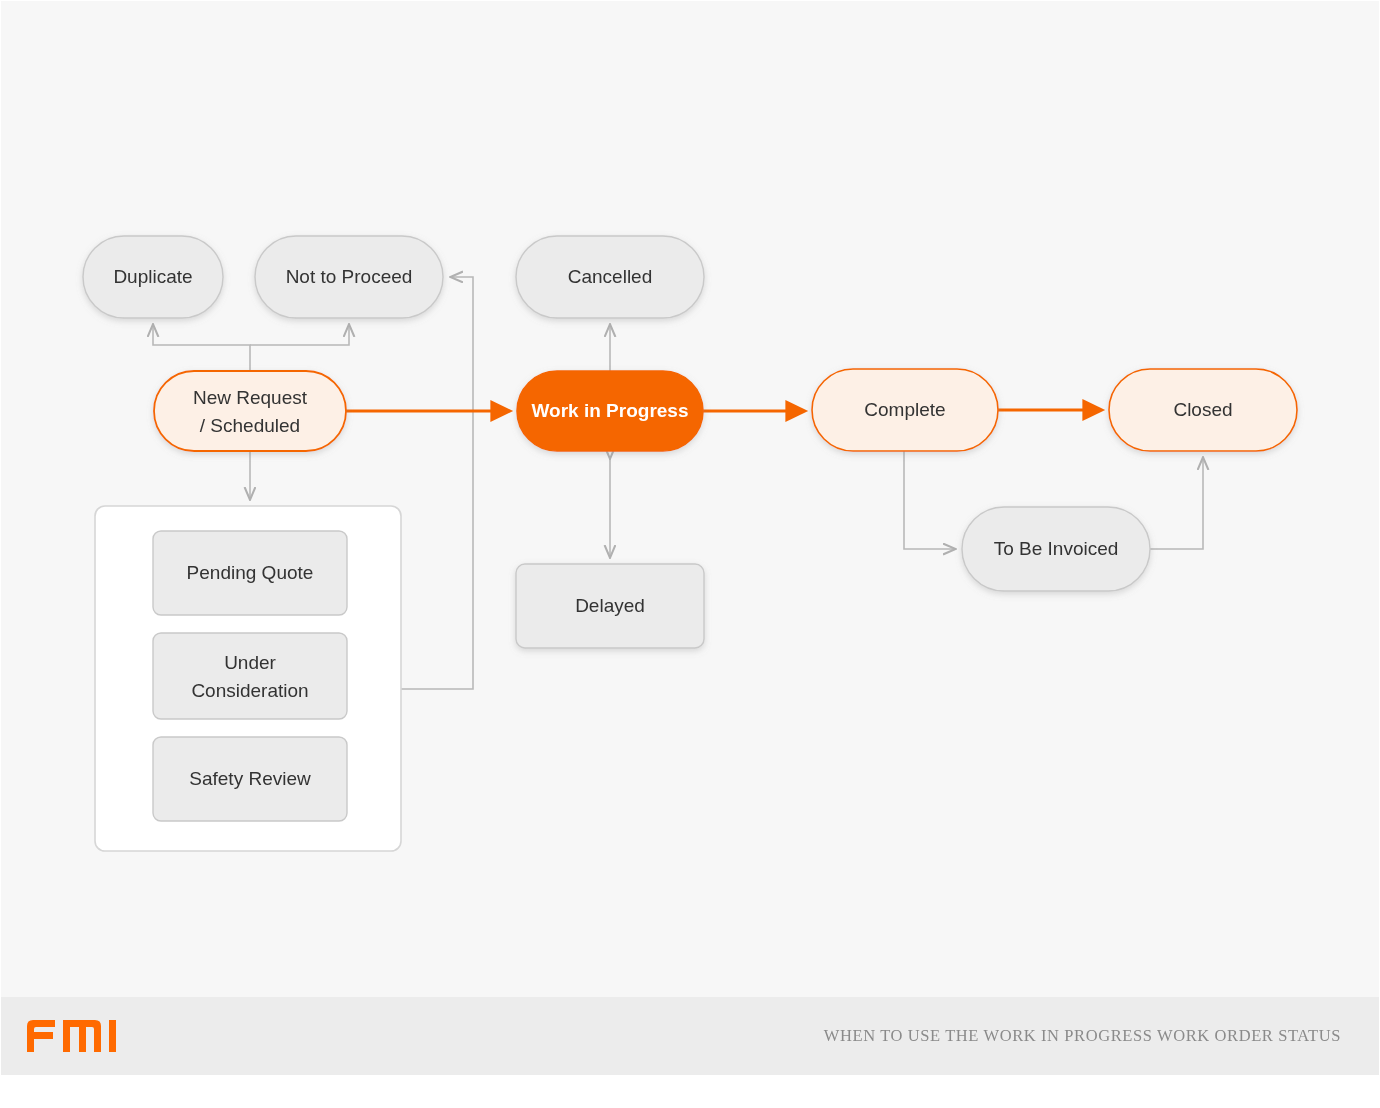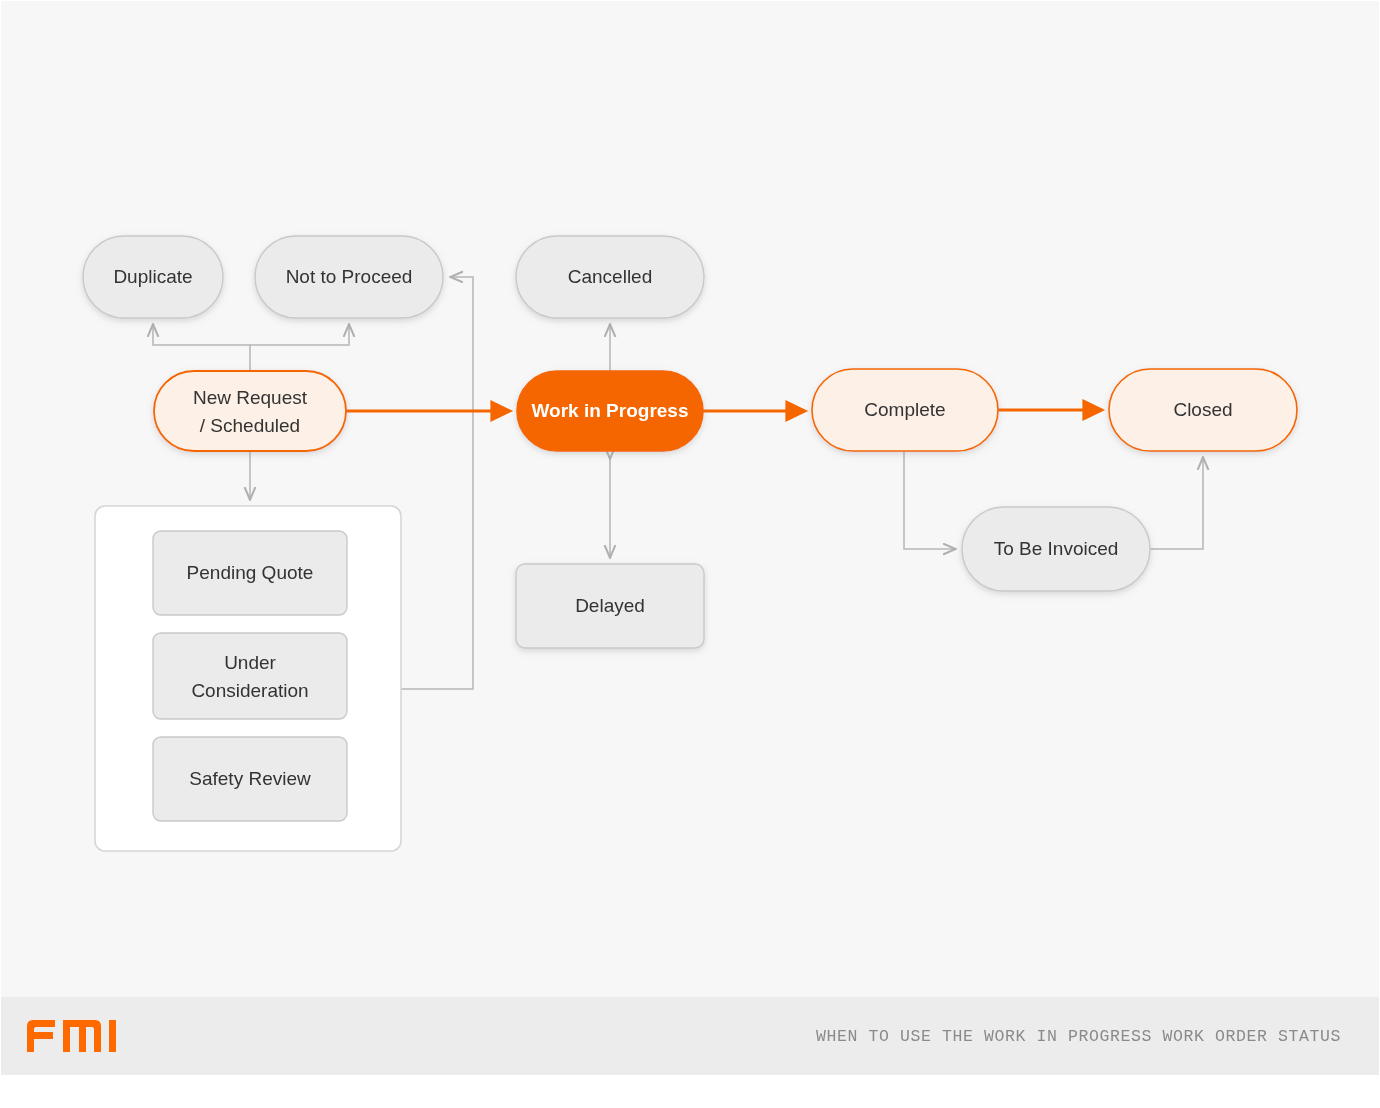--- a/index.html
+++ b/index.html
@@ -45,21 +45,21 @@
     width: 1380px;
     height: 78px;
     background: #ececec;
     box-sizing: border-box;
   }
   .footer-caption {
     position: absolute;
     right: 40px;
     top: 50%;
     transform: translateY(-50%);
-    font-family: Liberation Mono, monospace;
+    font-family: Liberation Serif, serif;
     font-size: 16.5px;
     letter-spacing: 0.6px;
     color: #8a8a8a;
     white-space: nowrap;
   }
   .brand-logo {
     position: absolute;
     left: 24px;
     top: 50%;
     transform: translateY(-50%);

